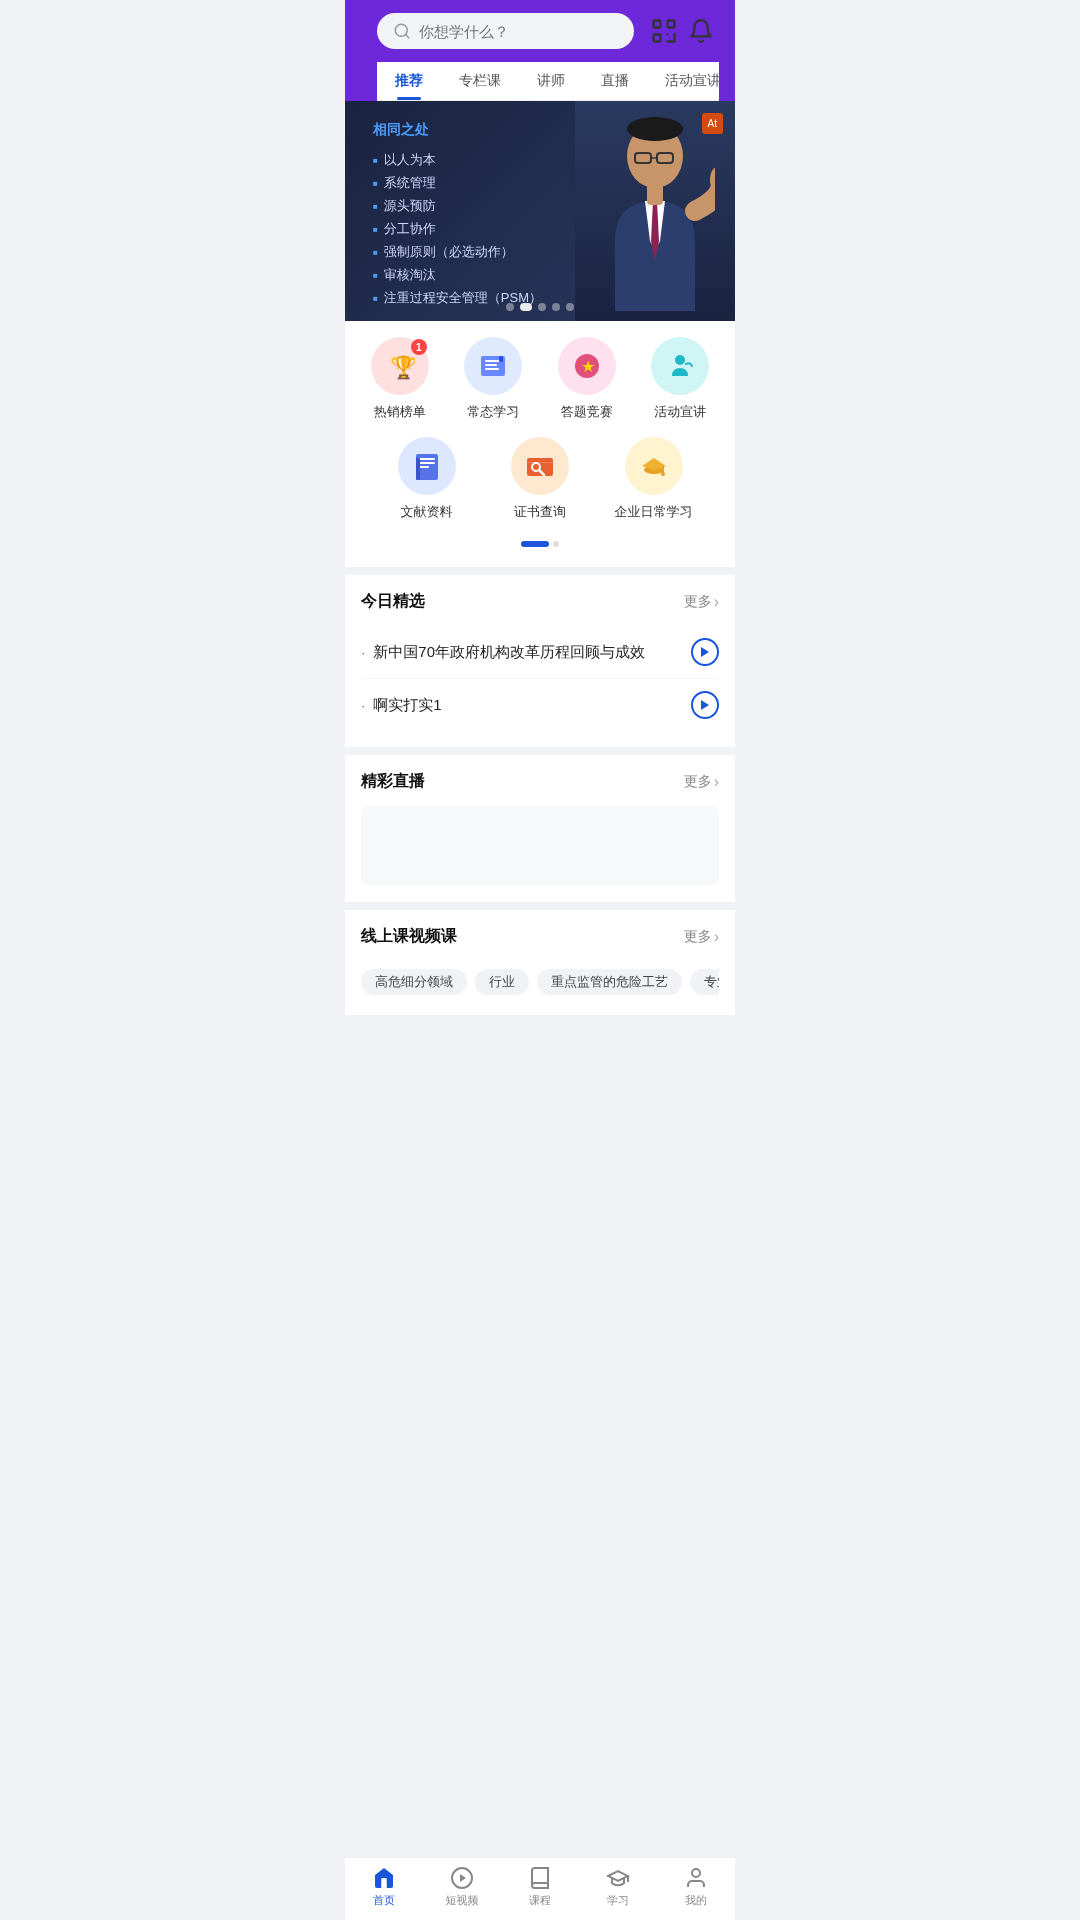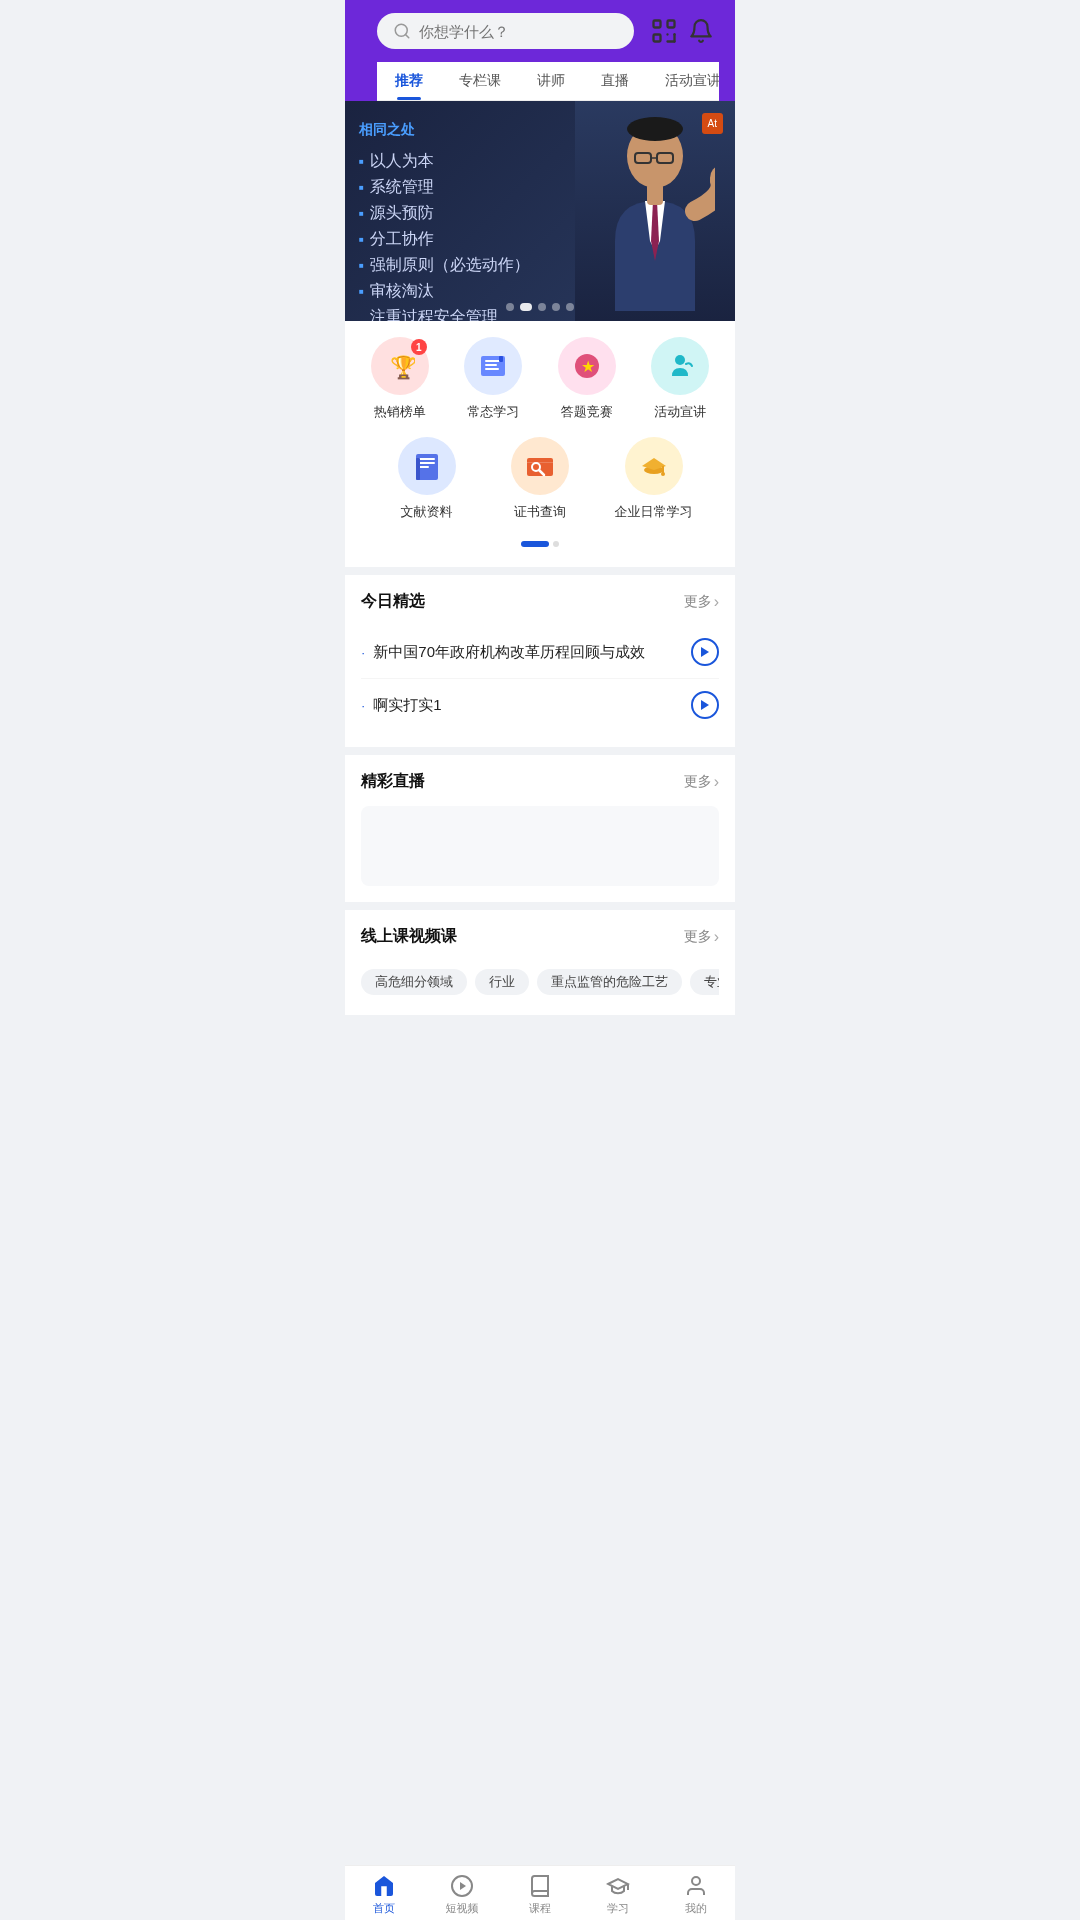--- a/index.html
+++ b/index.html
@@ -90,35 +90,35 @@
       background: linear-gradient(135deg, #1a2340 0%, #2a3a60 100%);
       position: relative;
     }
     .banner-content {
       position: absolute;
       top: 0; left: 0; right: 0; bottom: 0;
       display: flex;
     }
     .banner-text-side {
       flex: 1;
-      padding: 20px 14px;
+      padding: 20px 28px;
       color: #fff;
     }
     .banner-title-tag {
       color: #4a9eff;
       font-size: 14px;
       font-weight: 600;
       margin-bottom: 12px;
     }
     .banner-list {
       list-style: none;
     }
     .banner-list li {
       color: #ccd6f6;
-      font-size: 16px;
+      font-size: 13px;
       margin-bottom: 5px;
       display: flex;
       align-items: center;
       gap: 6px;
     }
     .banner-list li::before {
       content: '■';
       color: #4a9eff;
       font-size: 8px;
     }
@@ -336,21 +336,21 @@
     .bottom-nav {
       position: fixed;
       bottom: 0;
       left: 50%;
       transform: translateX(-50%);
       width: 390px;
       background: #fff;
       border-top: 1px solid #eee;
       display: flex;
       justify-content: space-around;
-      padding: 8px 0 4px;
+      padding: 8px 0 12px;
       z-index: 100;
     }
     .nav-item {
       display: flex;
       flex-direction: column;
       align-items: center;
       gap: 3px;
       cursor: pointer;
       min-width: 60px;
     }

